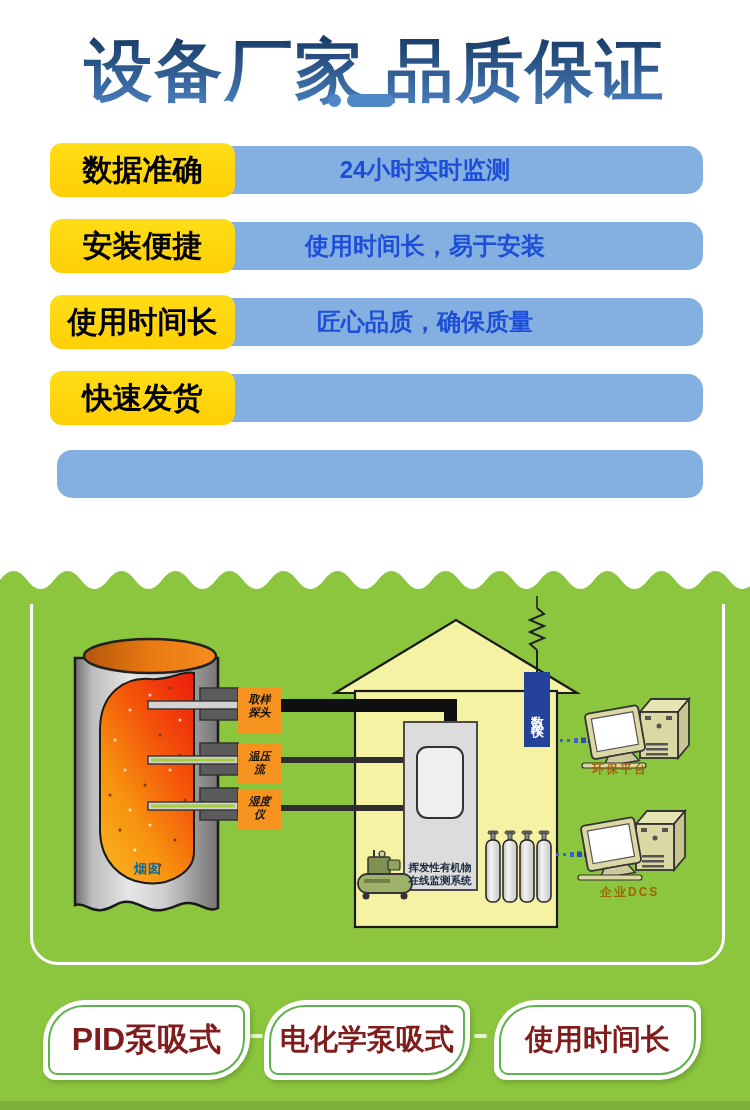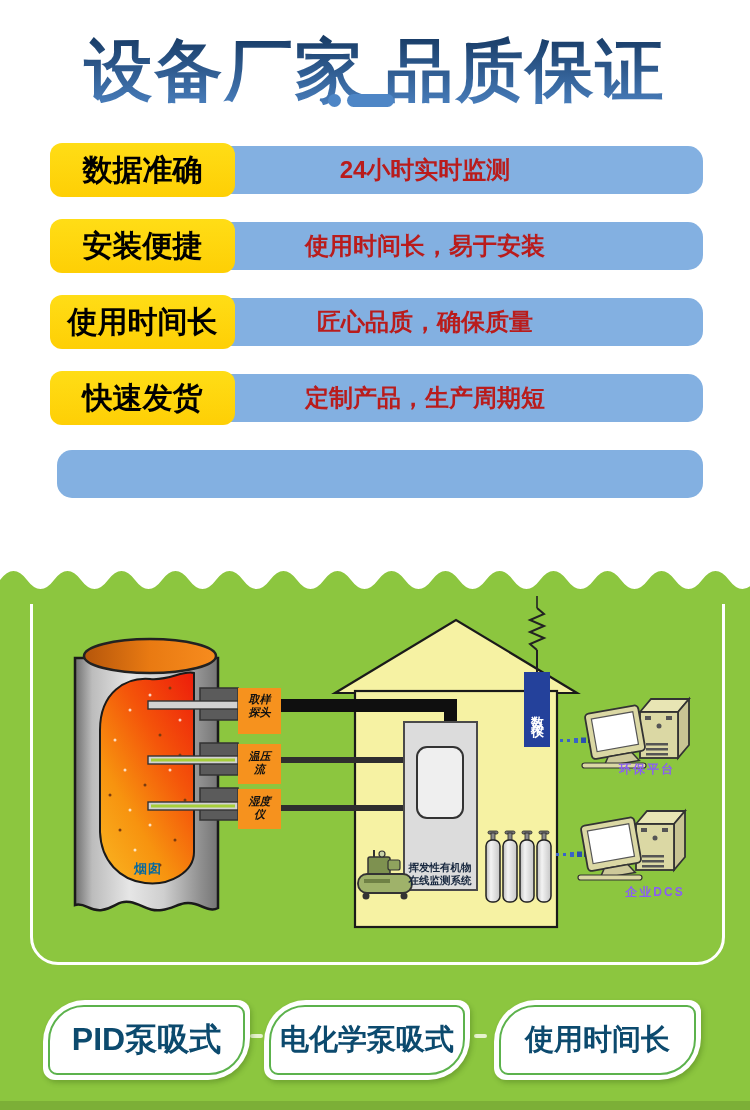--- a/index.html
+++ b/index.html
@@ -30,21 +30,21 @@
 
   
   .feature-row{left:0;width:750px;height:54px;}
   .feature-bar{
     position:absolute;left:57px;top:3px;width:646px;height:48px;
     background:#83b0e1;border-radius:15px;
   }
   .feature-desc{
     position:absolute;left:200px;right:100px;top:3px;height:48px;
     line-height:48px;text-align:center;
-    font-size:24px;font-weight:600;color:#b91c1c;
+    font-size:24px;font-weight:600;color:#1d4ed8;
   }
   .feature-label{
     position:absolute;left:50px;top:0;width:185px;height:54px;
     background:linear-gradient(180deg,#ffdd16,#fecf05);
     border-radius:12px;line-height:54px;text-align:center;
     font-size:30px;font-weight:800;color:#000;
   }
 
   
   .green-block{left:0;top:590px;width:750px;height:520px;background:#8cc63f;}
@@ -64,34 +64,34 @@
   .chimney-label{left:126px;top:860px;width:44px;text-align:center;
     font-size:13px;letter-spacing:1px;color:#0369a1;font-weight:700;}
   .cabinet-label{left:398px;top:861px;width:84px;text-align:center;
     font-size:10.5px;line-height:13px;font-weight:700;color:#16263d;}
   .banner-label{
     left:523px;top:677px;width:28px;height:70px;
     writing-mode:vertical-rl;text-orientation:upright;
     font-size:13px;letter-spacing:4px;color:#fff;font-weight:700;
     display:flex;align-items:center;justify-content:center;
   }
-  .pc-label{width:110px;text-align:center;font-size:12px;color:#8b5cf6;
+  .pc-label{width:110px;text-align:left;font-size:12px;color:#a16207;
     letter-spacing:2px;font-weight:700;}
 
   
   .product-pill{
     top:1000px;height:80px;background:#ffffff;
     border-radius:42px 12px 42px 12px;
     box-shadow:2px 3px 5px rgba(50,90,15,.30);
   }
   .pill-inner{
     position:absolute;inset:5px;border:2px solid #5cb24c;
     border-radius:36px 9px 36px 9px;
     display:flex;align-items:center;justify-content:center;
-    font-weight:800;color:#0c4a6e;
+    font-weight:800;color:#7f1d1d;
   }
   .pill-1{left:43px;width:207px;}
   .pill-2{left:264px;width:206px;}
   .pill-3{left:494px;width:207px;}
   .pill-1 .pill-inner{font-size:32px;}
   .pill-2 .pill-inner{font-size:29px;}
   .pill-3 .pill-inner{font-size:29px;}
   .pill-connector{top:1034px;width:13px;height:4px;background:#e7f3cd;border-radius:2px;}
 </style>
 </head>
@@ -113,21 +113,20 @@
   <div class="feature-desc">使用时间长，易于安装</div>
   <div class="feature-label">安装便捷</div>
 </div>
 <div class="abs feature-row" style="top:295px">
   <div class="feature-bar"></div>
   <div class="feature-desc">匠心品质，确保质量</div>
   <div class="feature-label">使用时间长</div>
 </div>
 <div class="abs feature-row" style="top:371px">
   <div class="feature-bar"></div>
-  <div class="feature-desc">定制产品，生产周期短</div>
   <div class="feature-label">快速发货</div>
 </div>
 <div class="abs feature-row" style="top:447px">
   <div class="feature-bar"></div>
 </div>
 
 <div class="abs green-block"></div>
 <div class="abs diagram-panel"></div>
 <svg class="abs wave-svg" viewBox="0 0 750 48" preserveAspectRatio="none">
   <path fill="#8cc63f" d="M0,24 Q13.5,6 27,24 T54,24 T81,24 T108,24 T135,24 T162,24 T189,24 T216,24 T243,24 T270,24 T297,24 T324,24 T351,24 T378,24 T405,24 T432,24 T459,24 T486,24 T513,24 T540,24 T567,24 T594,24 T621,24 T648,24 T675,24 T702,24 T729,24 T756,24 L756,48 L0,48 Z"></path>

